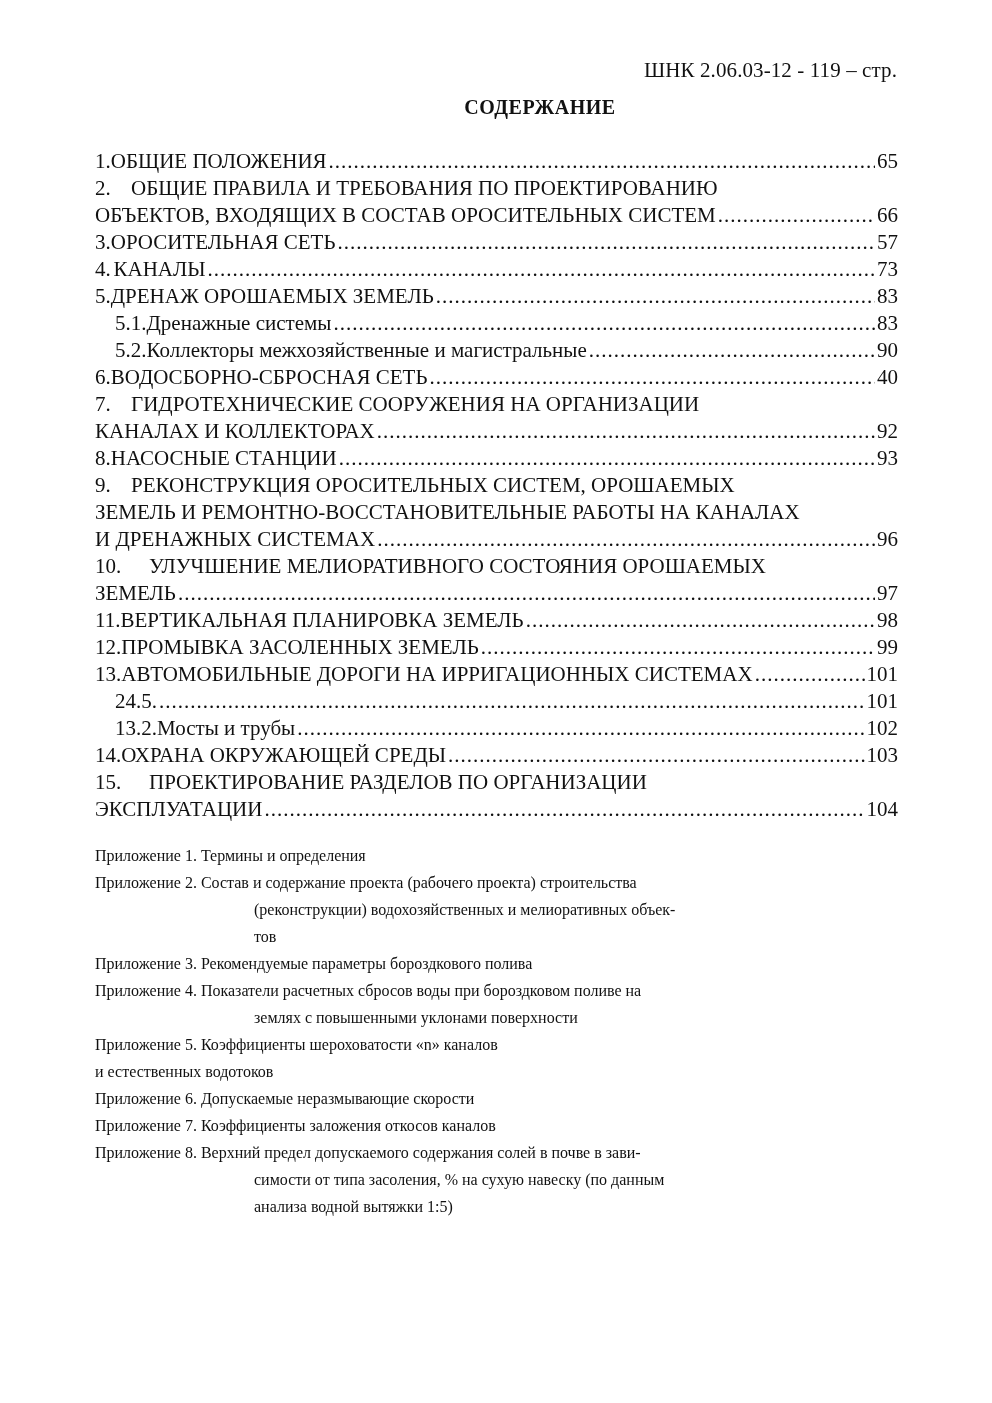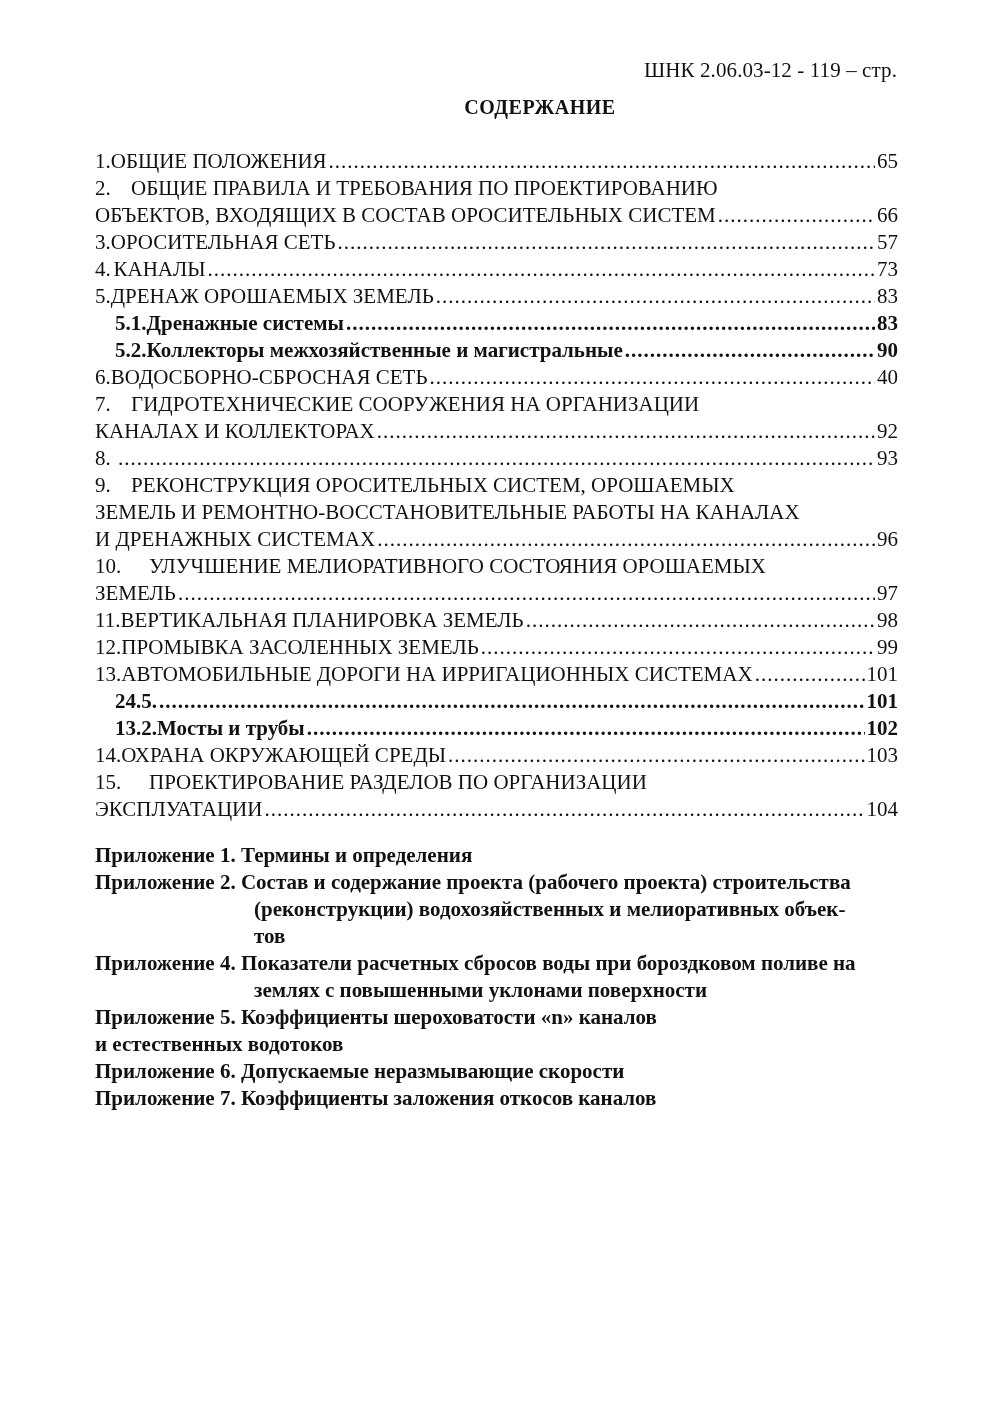--- a/index.html
+++ b/index.html
@@ -16,40 +16,40 @@
       position: absolute; top: 96px; left: 0; width: 992px; text-align: center;
       font-weight: bold; font-size: 20px; letter-spacing: 0.5px; margin-left: 44px;
     }
     .toc {
       position: absolute; top: 148px; left: 95px; width: 803px;
     }
     .row {
       display: flex; align-items: baseline; height: 27px; line-height: 27px;
       white-space: nowrap;
     }
-    .row.indent1 { padding-left: 20px; font-weight: bold; }
+    .row.indent1 { padding-left: 20px; }
     .row .num { display: inline-block; }
     .row .num.w1 { width: 36px; }
     .row .num.w2 { width: 54px; }
     .row .num.ws1 { width: 52px; }
     .row .num.ws2 { width: 72px; }
     .row .text { flex: 0 0 auto; }
     .row .dots {
       flex: 1 1 auto; overflow: hidden; margin: 0 2px;
       letter-spacing: 1px; color: #111;
     }
     .row .dots::before {
       content: "................................................................................................................................................................................................................";
     }
     .row .page { flex: 0 0 auto; }
     .apps {
       position: absolute; top: 842px; left: 95px; width: 810px;
     }
     .app {
-      line-height: 27px; font-size: 21px; font-weight: bold;
+      line-height: 27px; font-size: 16px;
     }
     .app .line2 { padding-left: 159px; display: block; }
   </style>
 </head>
 <body>
 
 <div class="header">ШНК 2.06.03-12 - 119 – стр.</div>
 <div class="title">СОДЕРЖАНИЕ</div>
 
 <div class="toc">
@@ -118,20 +118,21 @@
     <span class="text">ГИДРОТЕХНИЧЕСКИЕ СООРУЖЕНИЯ НА ОРГАНИЗАЦИИ</span>
   </div>
   <div class="row">
     <span class="text">КАНАЛАХ И КОЛЛЕКТОРАХ</span>
     <span class="dots"></span>
     <span class="page">92</span>
   </div>
 
   <div class="row">
     <span class="num w1">8.</span>
+    <span class="text">НАСОСНЫЕ СТАНЦИИ</span>
     <span class="dots"></span>
     <span class="page">93</span>
   </div>
 
   <div class="row">
     <span class="num w1">9.</span>
     <span class="text">РЕКОНСТРУКЦИЯ ОРОСИТЕЛЬНЫХ СИСТЕМ, ОРОШАЕМЫХ</span>
   </div>
   <div class="row">
     <span class="text">ЗЕМЕЛЬ И РЕМОНТНО-ВОССТАНОВИТЕЛЬНЫЕ РАБОТЫ НА КАНАЛАХ</span>
@@ -209,32 +210,42 @@
     <span>Приложение 1.</span>
     <span>Термины и определения</span>
   </div>
   <div class="app">
     <span>Приложение 2.</span>
     <span>Состав и содержание проекта (рабочего проекта) строительства</span>
     <span class="line2">(реконструкции) водохозяйственных и мелиоративных объек-</span>
     <span class="line2">тов</span>
   </div>
   <div class="app">
+    <span>Приложение 3.</span>
+    <span>Рекомендуемые параметры бороздкового полива</span>
+  </div>
+  <div class="app">
     <span>Приложение 4.</span>
     <span>Показатели расчетных сбросов воды при бороздковом поливе на</span>
     <span class="line2">землях с повышенными уклонами поверхности</span>
   </div>
   <div class="app">
     <span>Приложение 5.</span>
     <span>Коэффициенты шероховатости «n» каналов</span>
   </div>
   <div class="app">
     <span>и естественных водотоков</span>
   </div>
   <div class="app">
     <span>Приложение 6.</span>
     <span>Допускаемые неразмывающие скорости</span>
   </div>
   <div class="app">
     <span>Приложение 7.</span>
     <span>Коэффициенты заложения откосов каналов</span>
   </div>
+  <div class="app">
+    <span>Приложение 8.</span>
+    <span>Верхний предел допускаемого содержания солей в почве в зави-</span>
+    <span class="line2">симости от типа засоления, % на сухую навеску (по данным</span>
+    <span class="line2">анализа водной вытяжки 1:5)</span>
+  </div>
 </div>
 
 </body></html>

